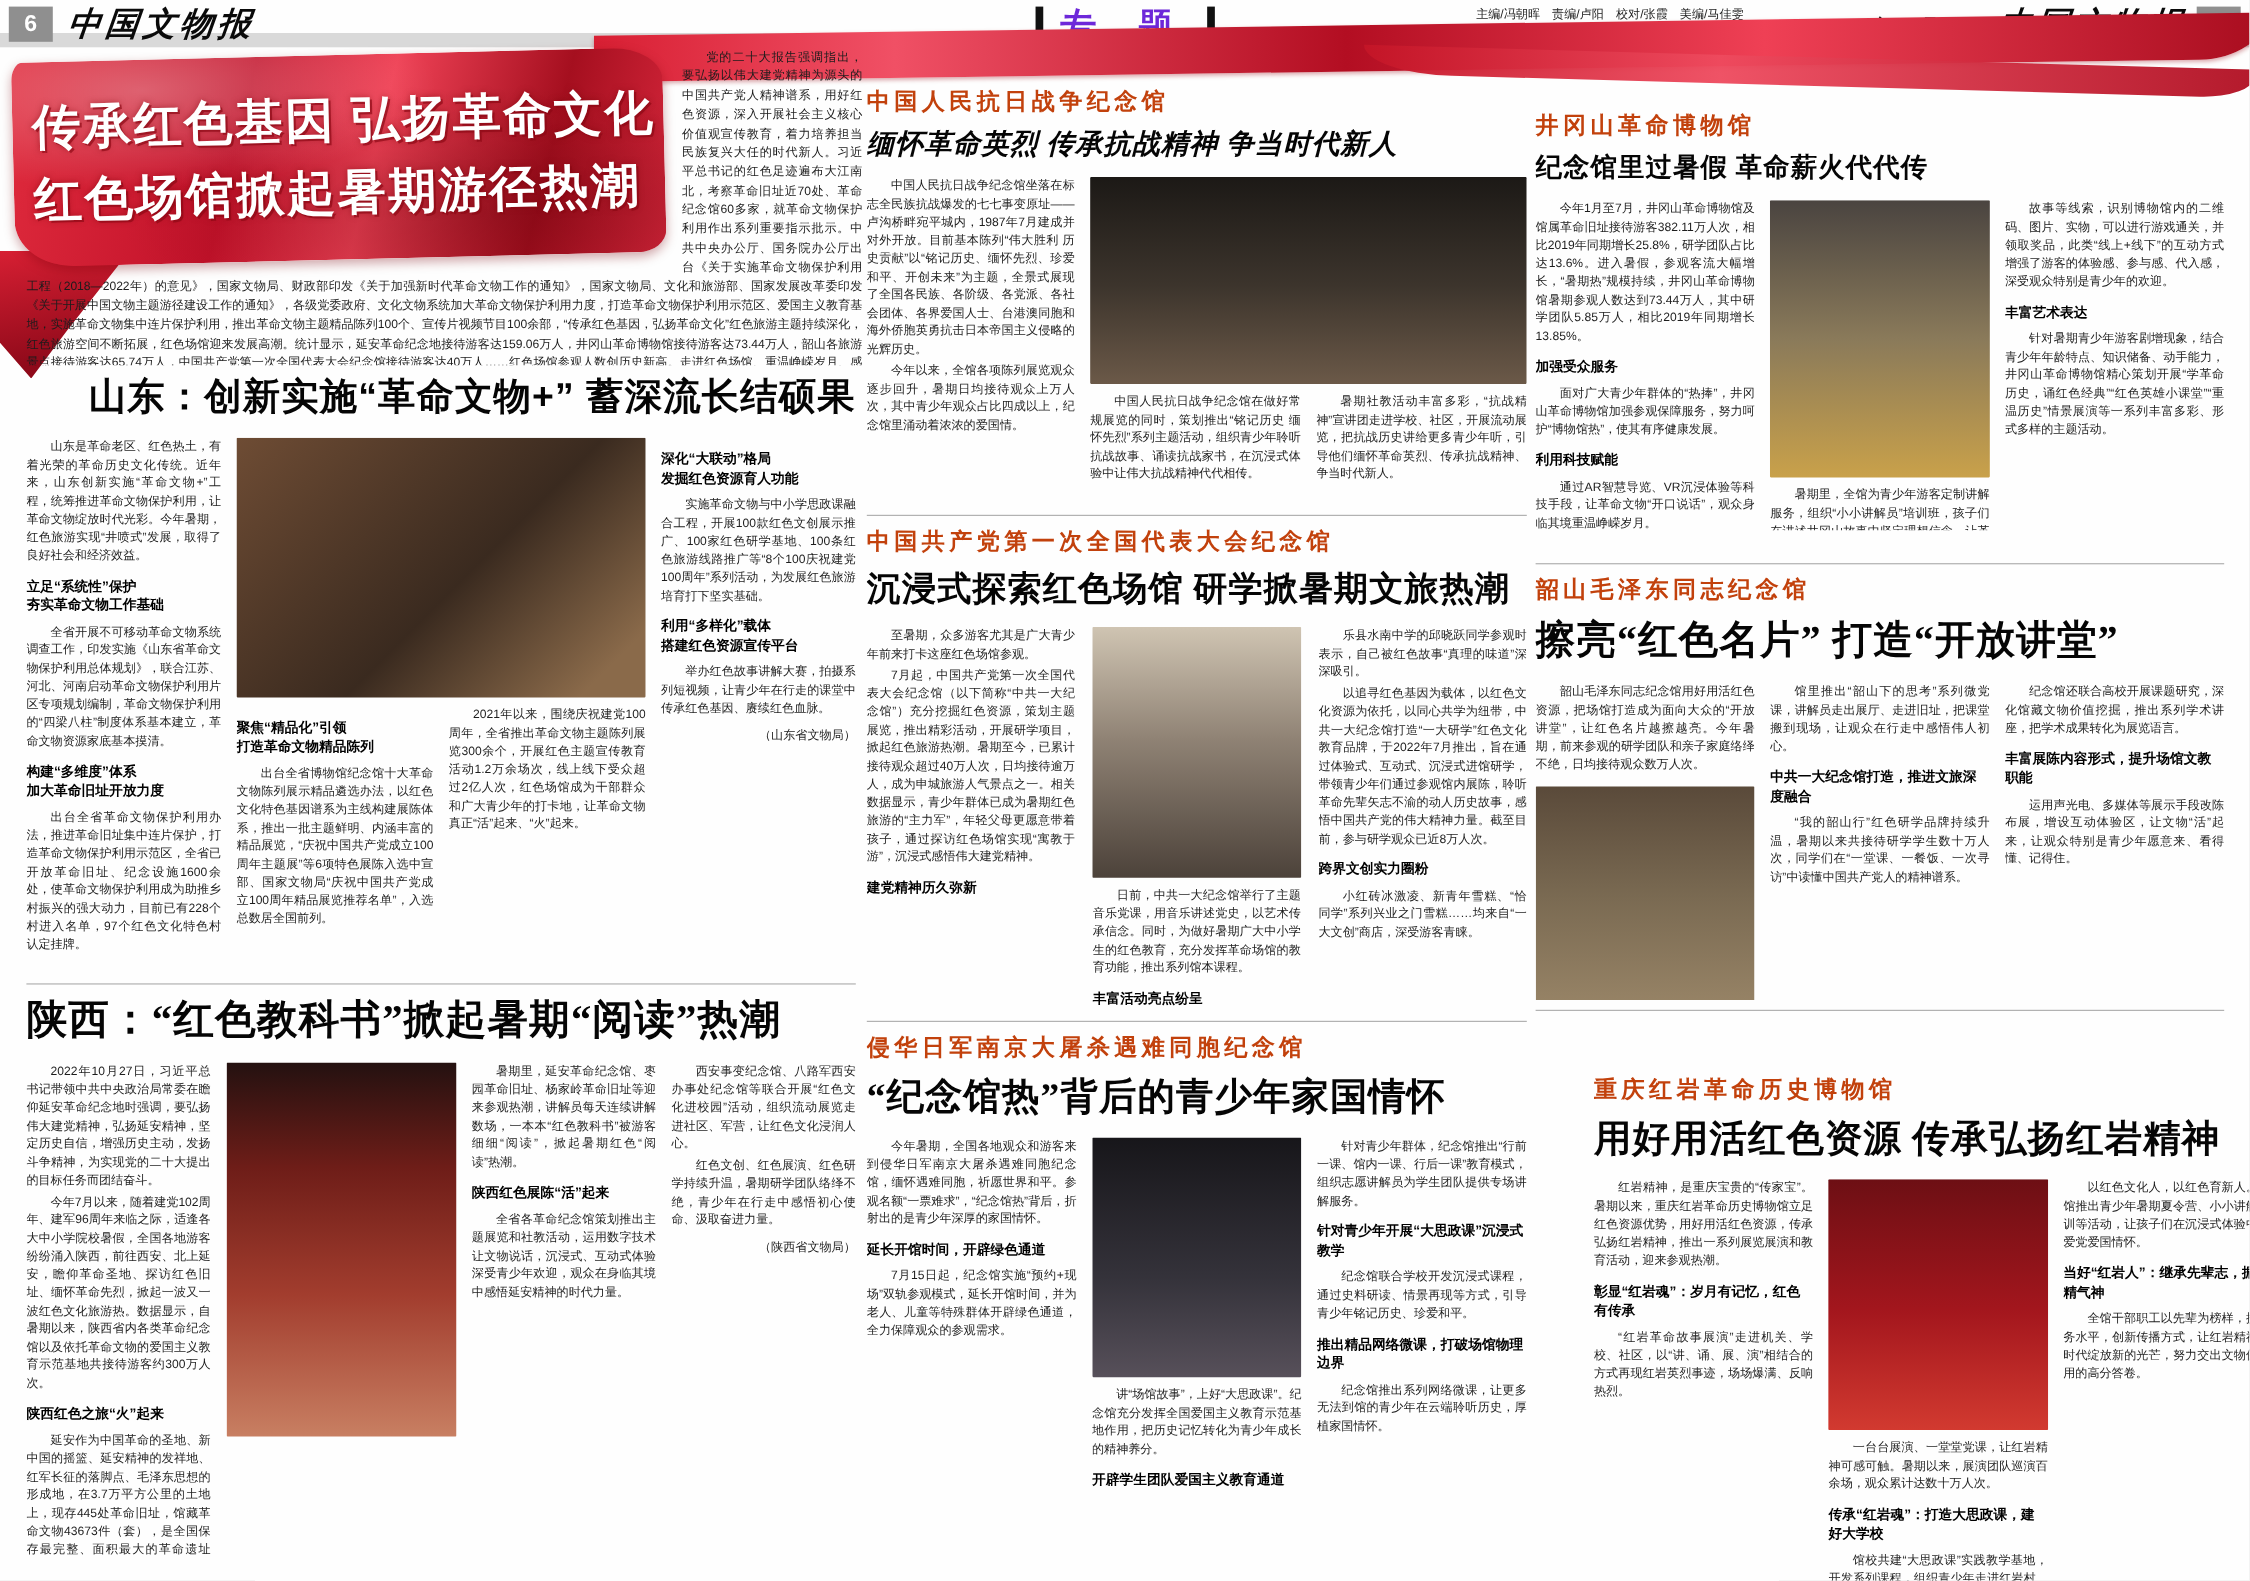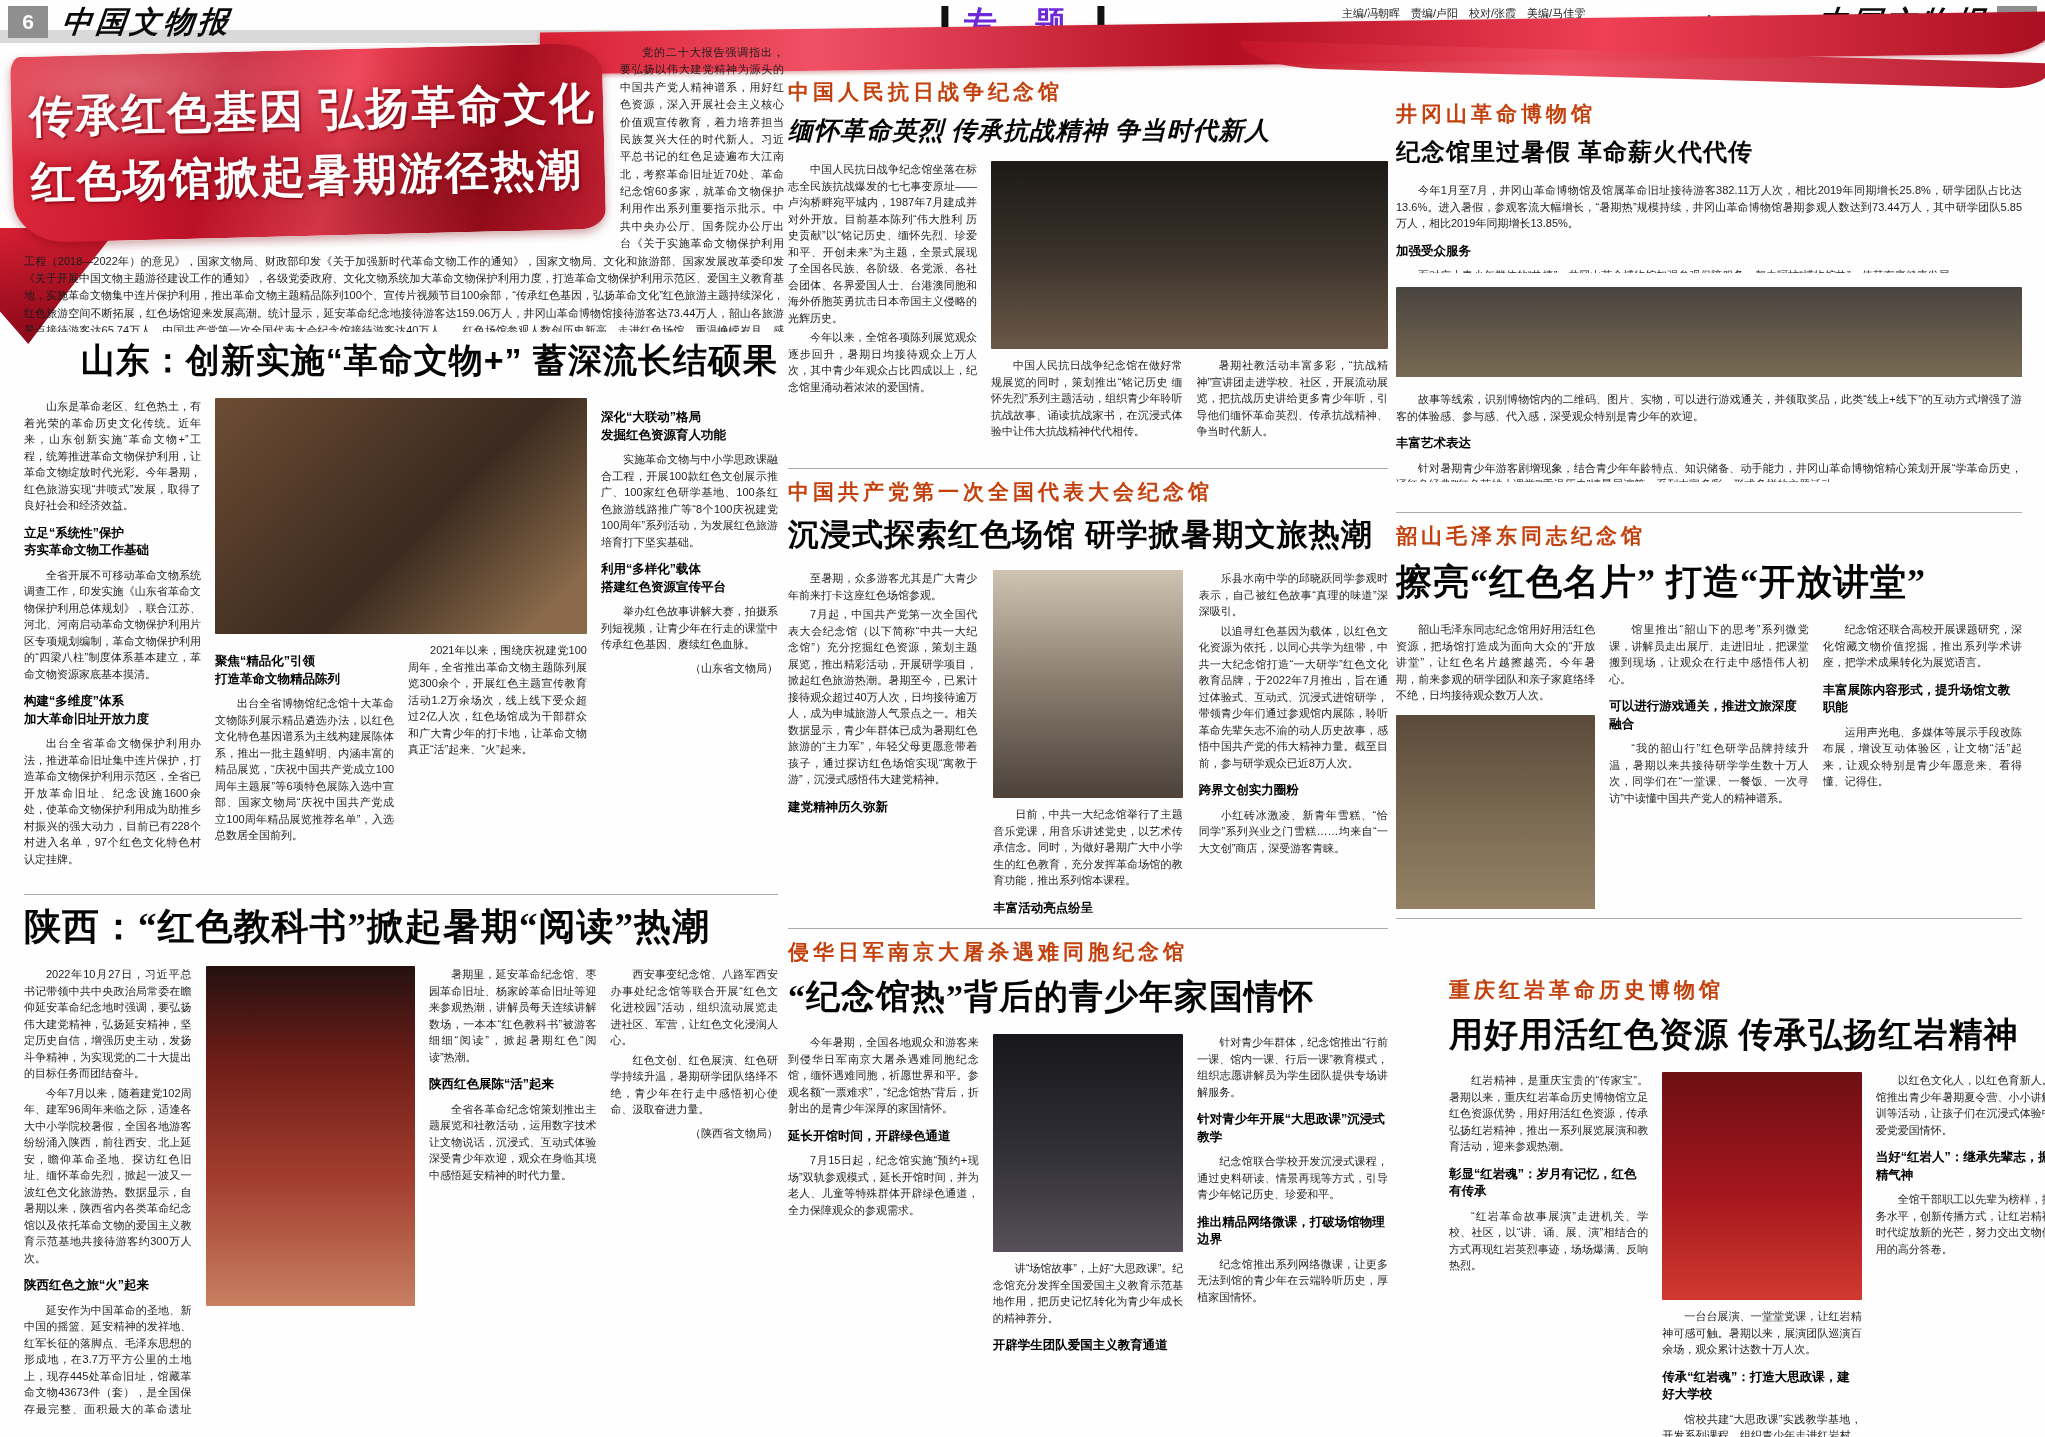--- a/index.html
+++ b/index.html
@@ -273,21 +273,21 @@
             <div class="subhead">推出精品网络微课，打破场馆物理边界</div>
             <p class="para">纪念馆推出系列网络微课，让更多无法到馆的青少年在云端聆听历史，厚植家国情怀。</p>
           </div>
         </div>
     </div>
   </div>
 
   <div class="art" style="left:1396px; top:100px; width:626px; height:406px;">
     <div class="kicker">井冈山革命博物馆</div>
     <h2 class="headline" style="font-size:24px;">纪念馆里过暑假 革命薪火代代传</h2>
-    <div class="cols" style="height:300px;flex-direction:column;">
+    <div class="cols" style="height:300px;">
       <div class="col">
           <div>
             <p class="para">今年1月至7月，井冈山革命博物馆及馆属革命旧址接待游客382.11万人次，相比2019年同期增长25.8%，研学团队占比达13.6%。进入暑假，参观客流大幅增长，“暑期热”规模持续，井冈山革命博物馆暑期参观人数达到73.44万人，其中研学团队5.85万人，相比2019年同期增长13.85%。</p>
             <div class="subhead">加强受众服务</div>
             <p class="para">面对广大青少年群体的“热捧”，井冈山革命博物馆加强参观保障服务，努力呵护“博物馆热”，使其有序健康发展。</p>
             <div class="subhead">利用科技赋能</div>
             <p class="para">通过AR智慧导览、VR沉浸体验等科技手段，让革命文物“开口说话”，观众身临其境重温峥嵘岁月。</p>
           </div>
         </div>
       <div class="col">
@@ -314,21 +314,21 @@
     <div class="cols" style="height:288px;">
       <div class="col">
         <div>
             <p class="para">韶山毛泽东同志纪念馆用好用活红色资源，把场馆打造成为面向大众的“开放讲堂”，让红色名片越擦越亮。今年暑期，前来参观的研学团队和亲子家庭络绎不绝，日均接待观众数万人次。</p>
           </div>
         <div class="photo ph-g" style="margin-top:8px;"></div>
       </div>
       <div class="col">
           <div>
             <p class="para">馆里推出“韶山下的思考”系列微党课，讲解员走出展厅、走进旧址，把课堂搬到现场，让观众在行走中感悟伟人初心。</p>
-            <div class="subhead">可以进行游戏通关，推进文旅深度融合</div>
+            <div class="subhead">中共一大纪念馆打造，推进文旅深度融合</div>
             <p class="para">“我的韶山行”红色研学品牌持续升温，暑期以来共接待研学学生数十万人次，同学们在“一堂课、一餐饭、一次寻访”中读懂中国共产党人的精神谱系。</p>
           </div>
         </div>
       <div class="col">
           <div>
             <p class="para">纪念馆还联合高校开展课题研究，深化馆藏文物价值挖掘，推出系列学术讲座，把学术成果转化为展览语言。</p>
             <div class="subhead">丰富展陈内容形式，提升场馆文教职能</div>
             <p class="para">运用声光电、多媒体等展示手段改陈布展，增设互动体验区，让文物“活”起来，让观众特别是青少年愿意来、看得懂、记得住。</p>
           </div>
         </div>

